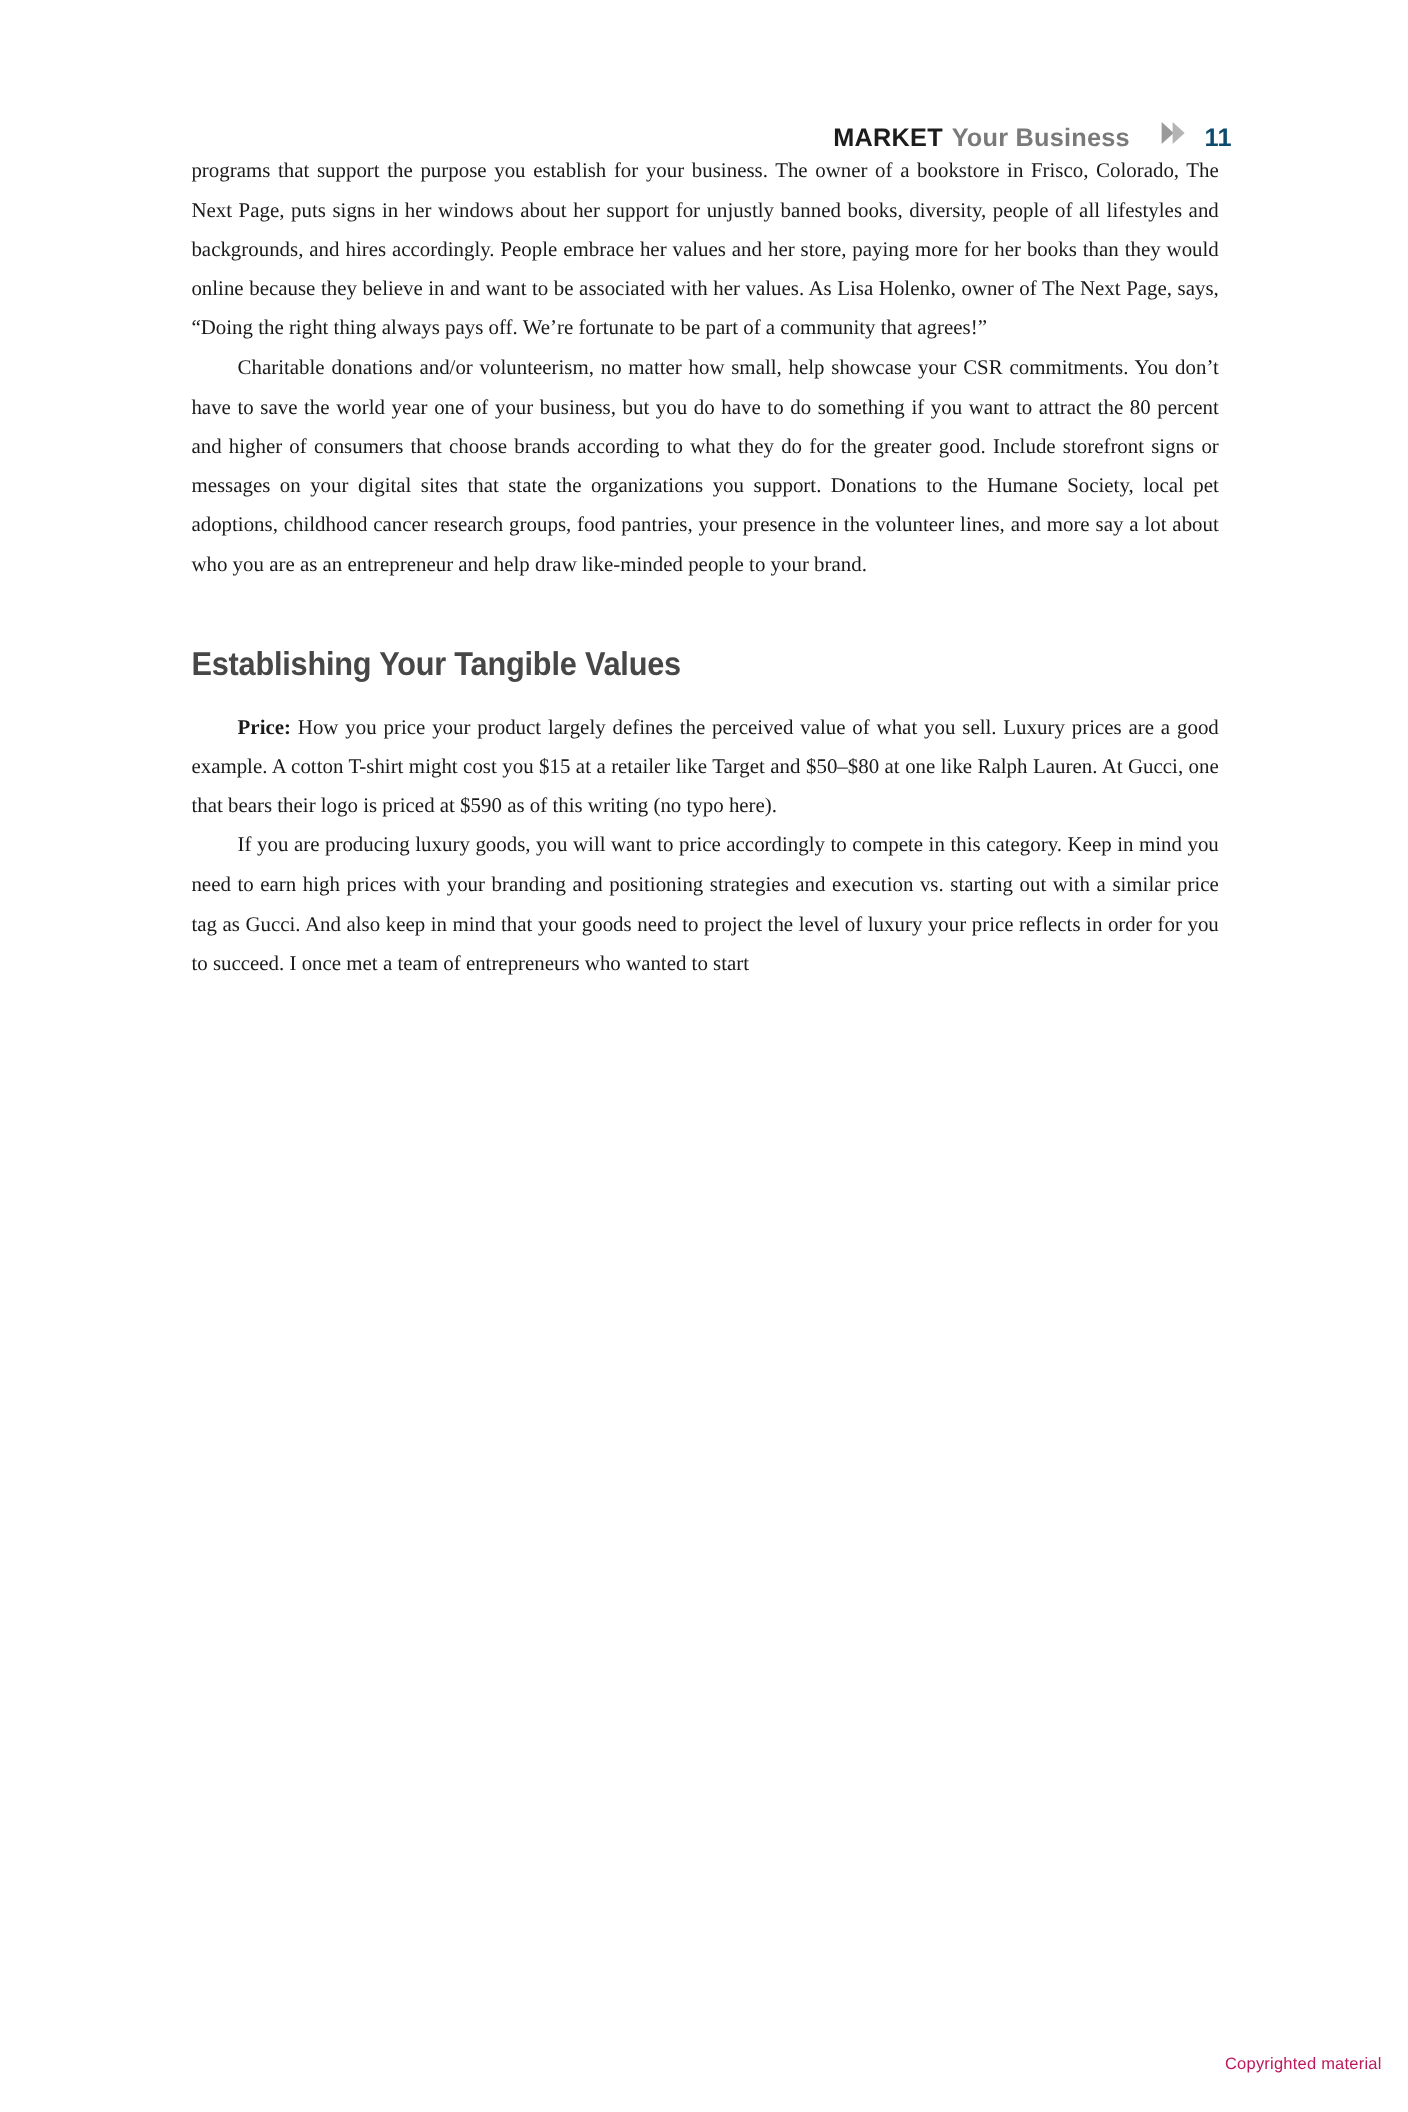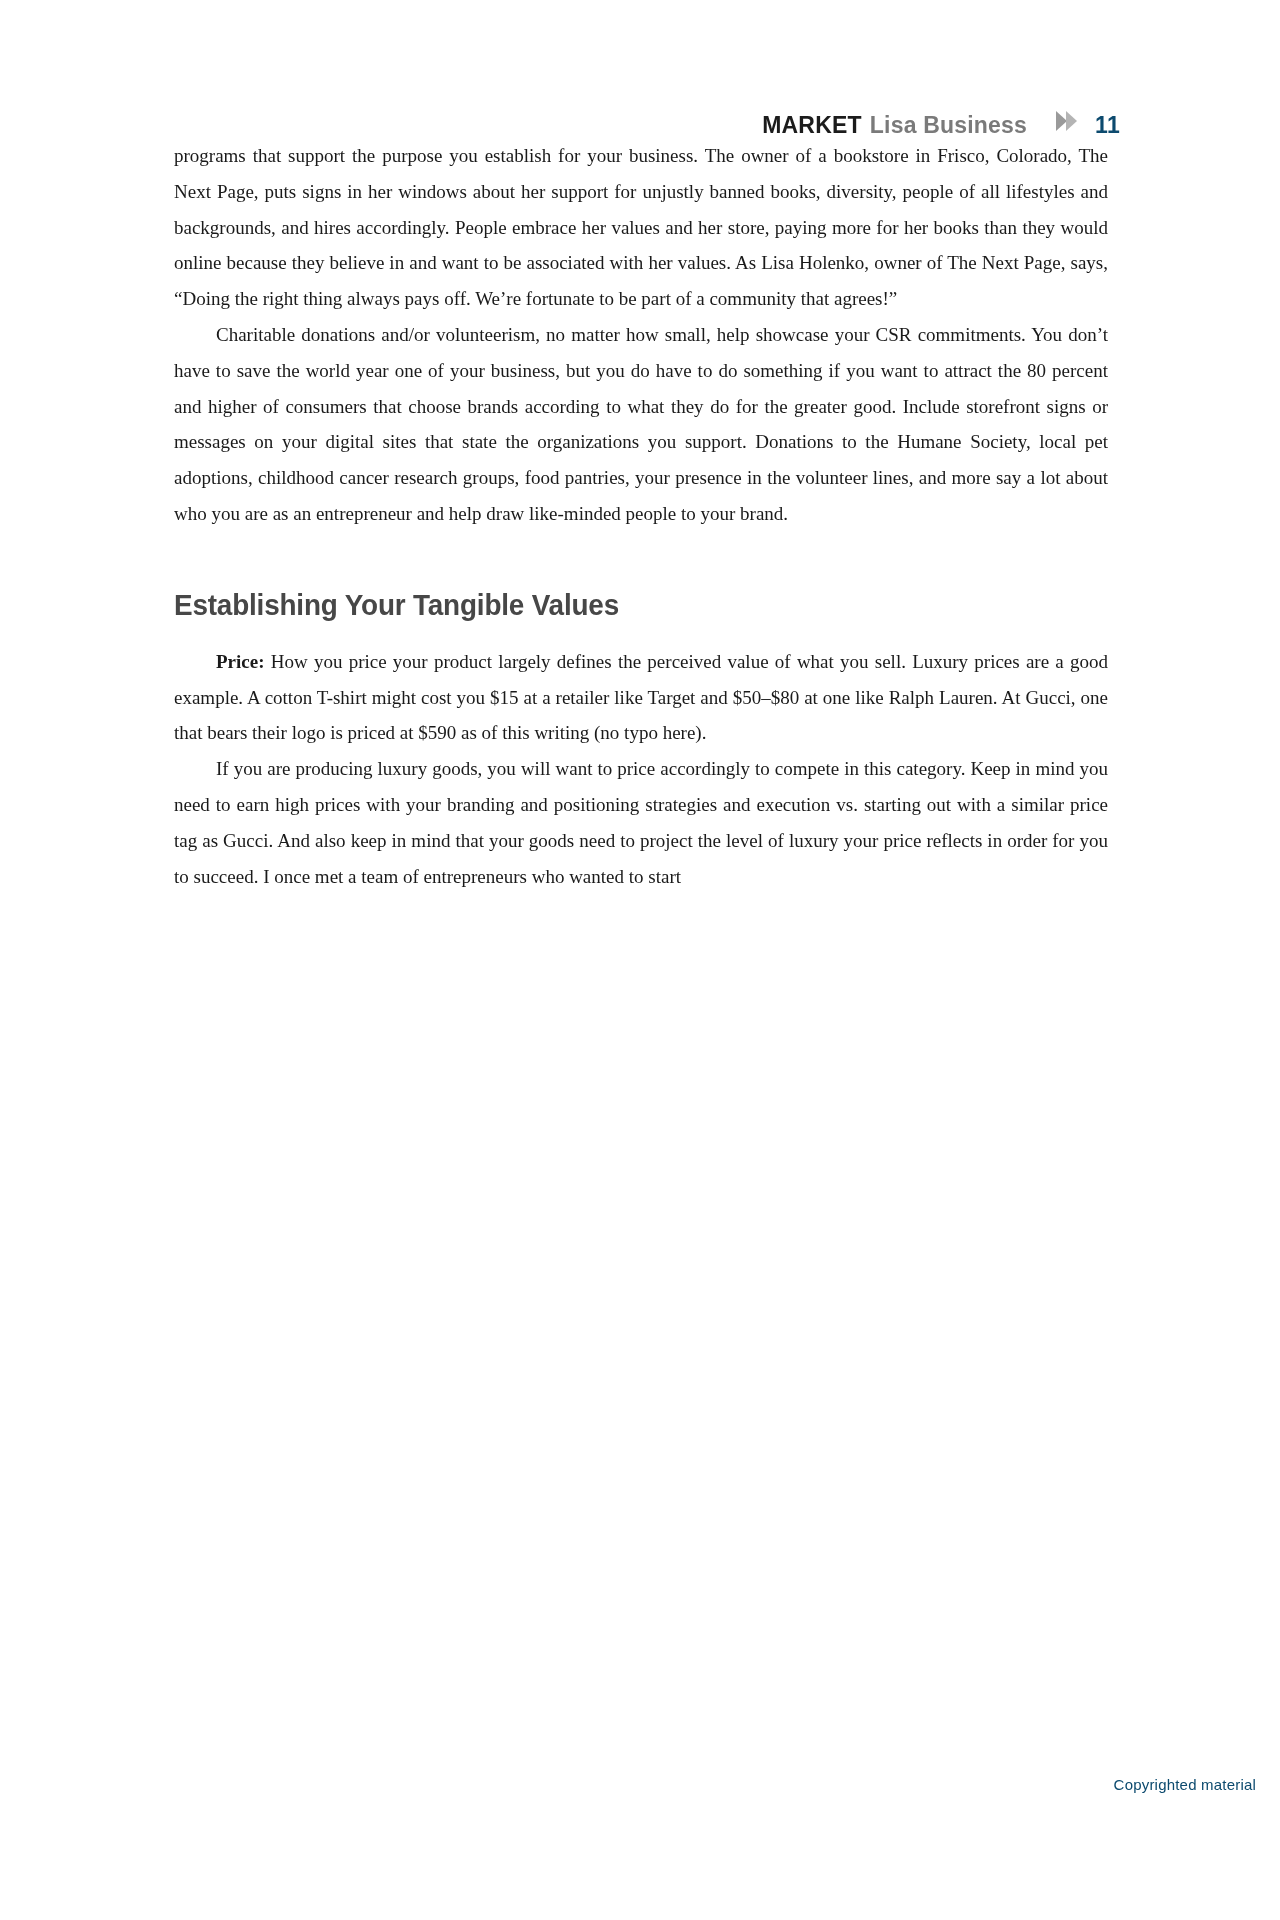--- a/index.html
+++ b/index.html
@@ -117,35 +117,35 @@
     font-family: "Liberation Sans", sans-serif;
     font-size: 20.5px;
     color: #2b2b2b;
     letter-spacing: 0.1px;
   }
   .footer-inner { transform: scaleX(0.97); display: inline-block; }
 
   .watermark {
     position: absolute;
     right: 24px;
-    top: 1776px;
+    top: 1868px;
     font-family: "Liberation Sans", sans-serif;
     font-size: 15px;
-    color: #0c4a6e;
+    color: #be185d;
     letter-spacing: 0.2px;
   }
 </style>
 </head>
 <body>
 
 <div class="page">
 
   <div class="running-head">
     <span class="rh-market">MARKET</span>
-    <span class="rh-sub">Lisa Business</span>
+    <span class="rh-sub">Your Business</span>
     <span class="rh-chevron">
       <svg width="26" height="28" viewBox="0 0 26 28" aria-hidden="true">
         <path d="M3 4 L14 14 L3 24 Z" fill="#9a9a9a"></path>
         <path d="M13 4 L24 14 L13 24 Z" fill="#b4b4b4"></path>
       </svg>
     </span>
     <span class="rh-page">11</span>
   </div>
 
   <div class="column">

